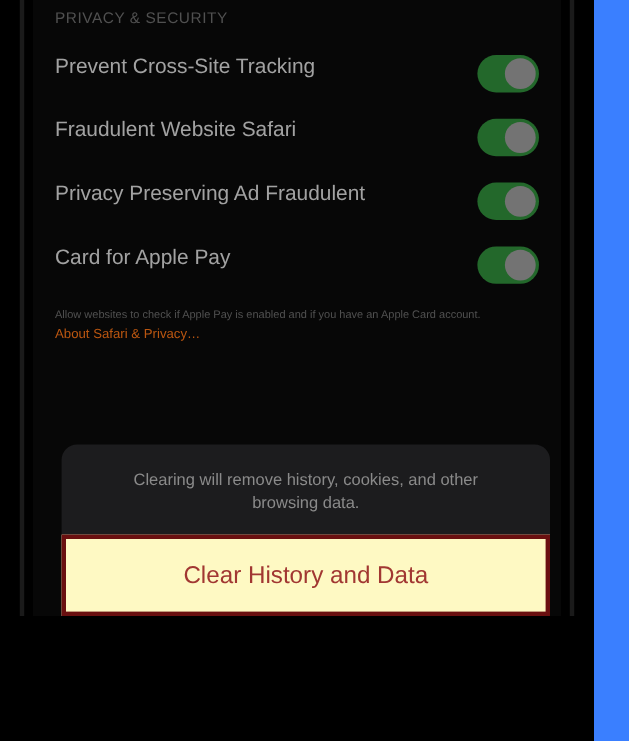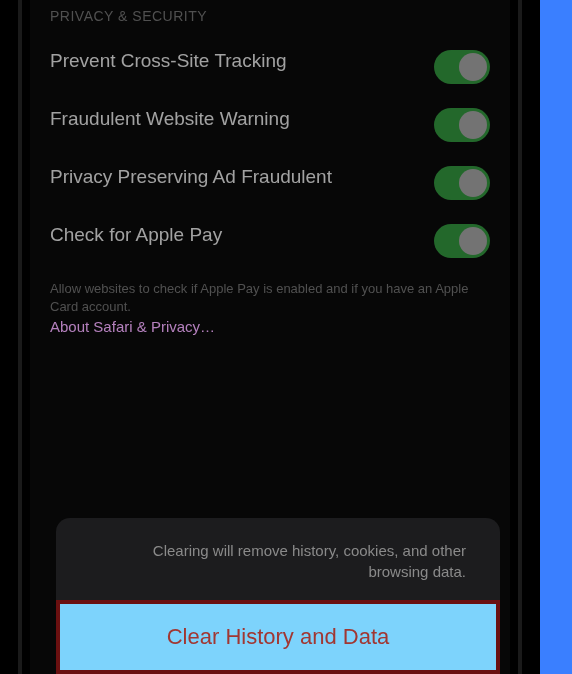--- a/index.html
+++ b/index.html
@@ -21,21 +21,21 @@
       top: 0;
       width: 32px;
       height: 100%;
       background: #3a7fff;
     }
     .phone-frame {
       position: absolute;
       left: 18px;
       top: 0;
       width: 504px;
-      height: 674px;
+      height: 560px;
       background: #000;
       border-left: 4px solid #1a1a1a;
       border-right: 4px solid #1a1a1a;
     }
     .settings-screen {
       position: absolute;
       left: 8px;
       right: 8px;
       top: 0;
       bottom: 0;
@@ -85,49 +85,49 @@
       transition: left 0.2s;
     }
     .toggle.on .toggle-knob {
       left: 25px;
     }
     .toggle.off .toggle-knob {
       left: 3px;
     }
     .footer-text {
       color: #6b6b6b;
-      font-size: 13px;
+      font-size: 10px;
       line-height: 1.4;
       padding: 10px 12px 2px;
     }
     .footer-link {
-      color: #f0abfc;
-      font-size: 15px;
+      color: #f97316;
+      font-size: 12px;
       padding: 0 12px 24px;
     }
     .action-sheet {
       position: absolute;
       left: 26px;
       right: 10px;
       bottom: 0;
       background: #1c1c1e;
       border-radius: 14px 14px 0 0;
       padding: 22px 14px 0;
     }
     .sheet-text {
       color: #8a8a8a;
       font-size: 15px;
-      text-align: right;
+      text-align: center;
       line-height: 1.4;
       margin-bottom: 18px;
       padding: 0 20px;
     }
     .sheet-button {
       border: 4px solid #6a1010;
-      background: #7dd3fc;
+      background: #fef9c3;
       padding: 20px;
       text-align: center;
       margin: 0 -14px;
     }
     .sheet-button-label {
       color: #a13732;
       font-size: 22px;
       font-weight: 400;
     }
     .dim-overlay {
@@ -150,35 +150,35 @@
 
     <div class="setting-row">
       <div class="setting-label">Prevent Cross-Site Tracking</div>
       <div class="toggle on">
           <div class="toggle-knob"></div>
         </div>
     </div>
 
 
     <div class="setting-row">
-      <div class="setting-label">Fraudulent Website Warning</div>
+      <div class="setting-label">Fraudulent Website Safari</div>
       <div class="toggle on">
           <div class="toggle-knob"></div>
         </div>
     </div>
 
     <div class="setting-row">
       <div class="setting-label">Privacy Preserving Ad Fraudulent</div>
       <div class="toggle on">
           <div class="toggle-knob"></div>
         </div>
     </div>
 
     <div class="setting-row">
-      <div class="setting-label">Check for Apple Pay</div>
+      <div class="setting-label">Card for Apple Pay</div>
       <div class="toggle on">
           <div class="toggle-knob"></div>
         </div>
     </div>
 
     <div class="footer-text">Allow websites to check if Apple Pay is enabled and if you have an Apple Card account.</div>
     <div class="footer-link">About Safari &amp; Privacy…</div>
 
     <div class="dim-overlay"></div>
 

